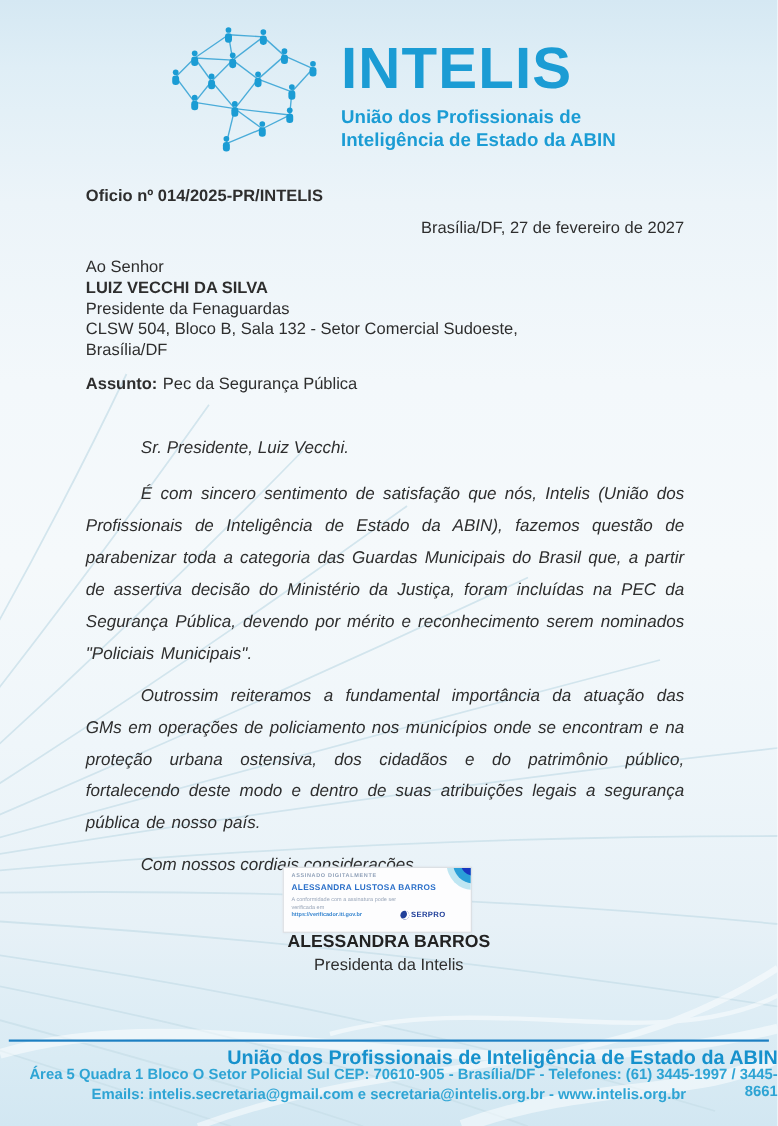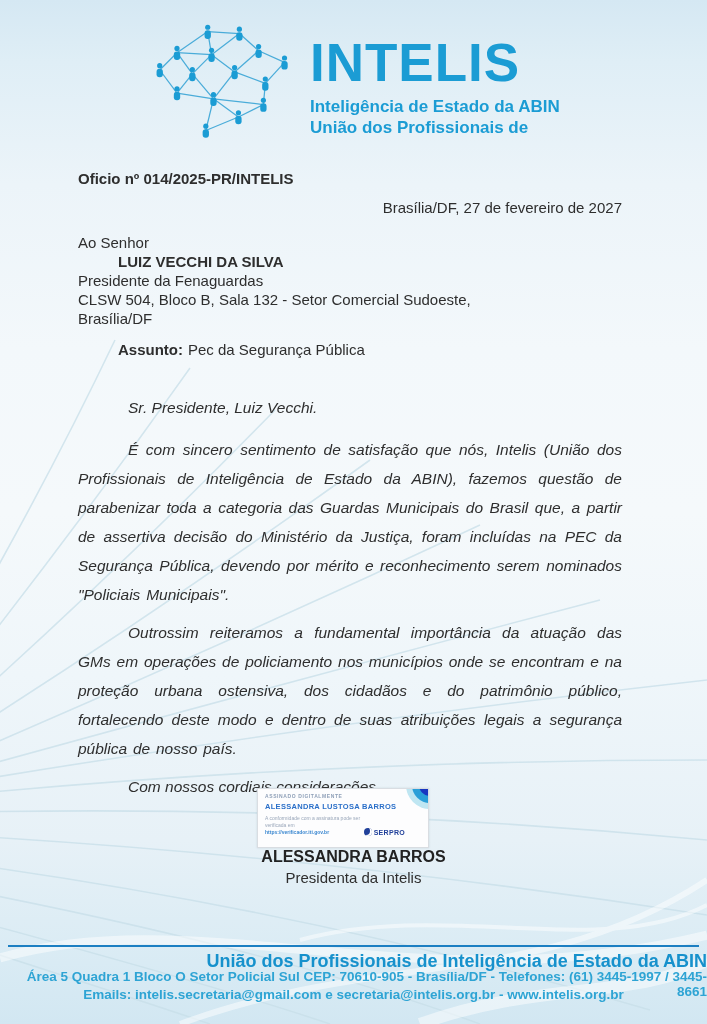--- a/index.html
+++ b/index.html
@@ -13,21 +13,21 @@
   .logo-row{position:absolute;top:22px;left:146px;display:flex;align-items:center;}
   .logo-net{width:158px;height:120px;}
   .logo-text{padding-top:10px;margin-left:6px;}
   .logo-title{font-size:53px;font-weight:700;color:#1b9cd4;line-height:1;letter-spacing:1px;}
   .logo-sub{margin-top:7px;font-size:17px;font-weight:700;color:#1b9cd4;line-height:21px;}
   
   .ref{position:absolute;top:170px;left:78px;font-size:15px;font-weight:bold;}
   .date{position:absolute;top:199px;right:85px;font-size:15px;}
   
   .recipient{position:absolute;top:233px;left:78px;font-size:15px;line-height:19px;}
-  .b{font-weight:700;margin-left:40px;}
+  .b{font-weight:700;}
   .subject{position:absolute;top:341px;left:78px;font-size:15px;}
   .subject .b{margin-right:5px;}
   
   .body{position:absolute;top:393px;left:78px;width:544px;font-size:15.5px;line-height:29px;font-style:italic;}
   .body p{margin:0;}
   .salutation{text-indent:50px;margin-bottom:13px !important;}
   .para{text-align:justify;text-indent:50px;word-spacing:1.5px;margin-bottom:9px !important;}
   .closing{text-indent:50px;margin-top:4px !important;}
   
   .stamp{position:absolute;top:788px;left:257px;width:172px;height:60px;background:#fdfdfe;
@@ -129,22 +129,22 @@
         <use href="#pp" transform="translate(122,64)"></use>
       <use href="#pp" transform="translate(30,74)"></use>
         <use href="#pp" transform="translate(68,80)"></use>
       <use href="#pp" transform="translate(120,86)"></use>
         <use href="#pp" transform="translate(94,99)"></use>
       <use href="#pp" transform="translate(60,113)"></use>
     </svg>
     <div class="logo-text">
       <div class="logo-title">INTELIS</div>
       <div class="logo-sub">
+        <div>União dos Profissionais de</div>
         <div>Inteligência de Estado da ABIN</div>
-        <div>União dos Profissionais de</div>
       </div>
     </div>
   </div>
 
   <div class="ref">Oficio nº 014/2025-PR/INTELIS</div>
   <div class="date">Brasília/DF, 27 de fevereiro de 2027</div>
 
   <div class="recipient">
     <div>Ao Senhor</div>
     <div class="b">LUIZ VECCHI DA SILVA</div>

